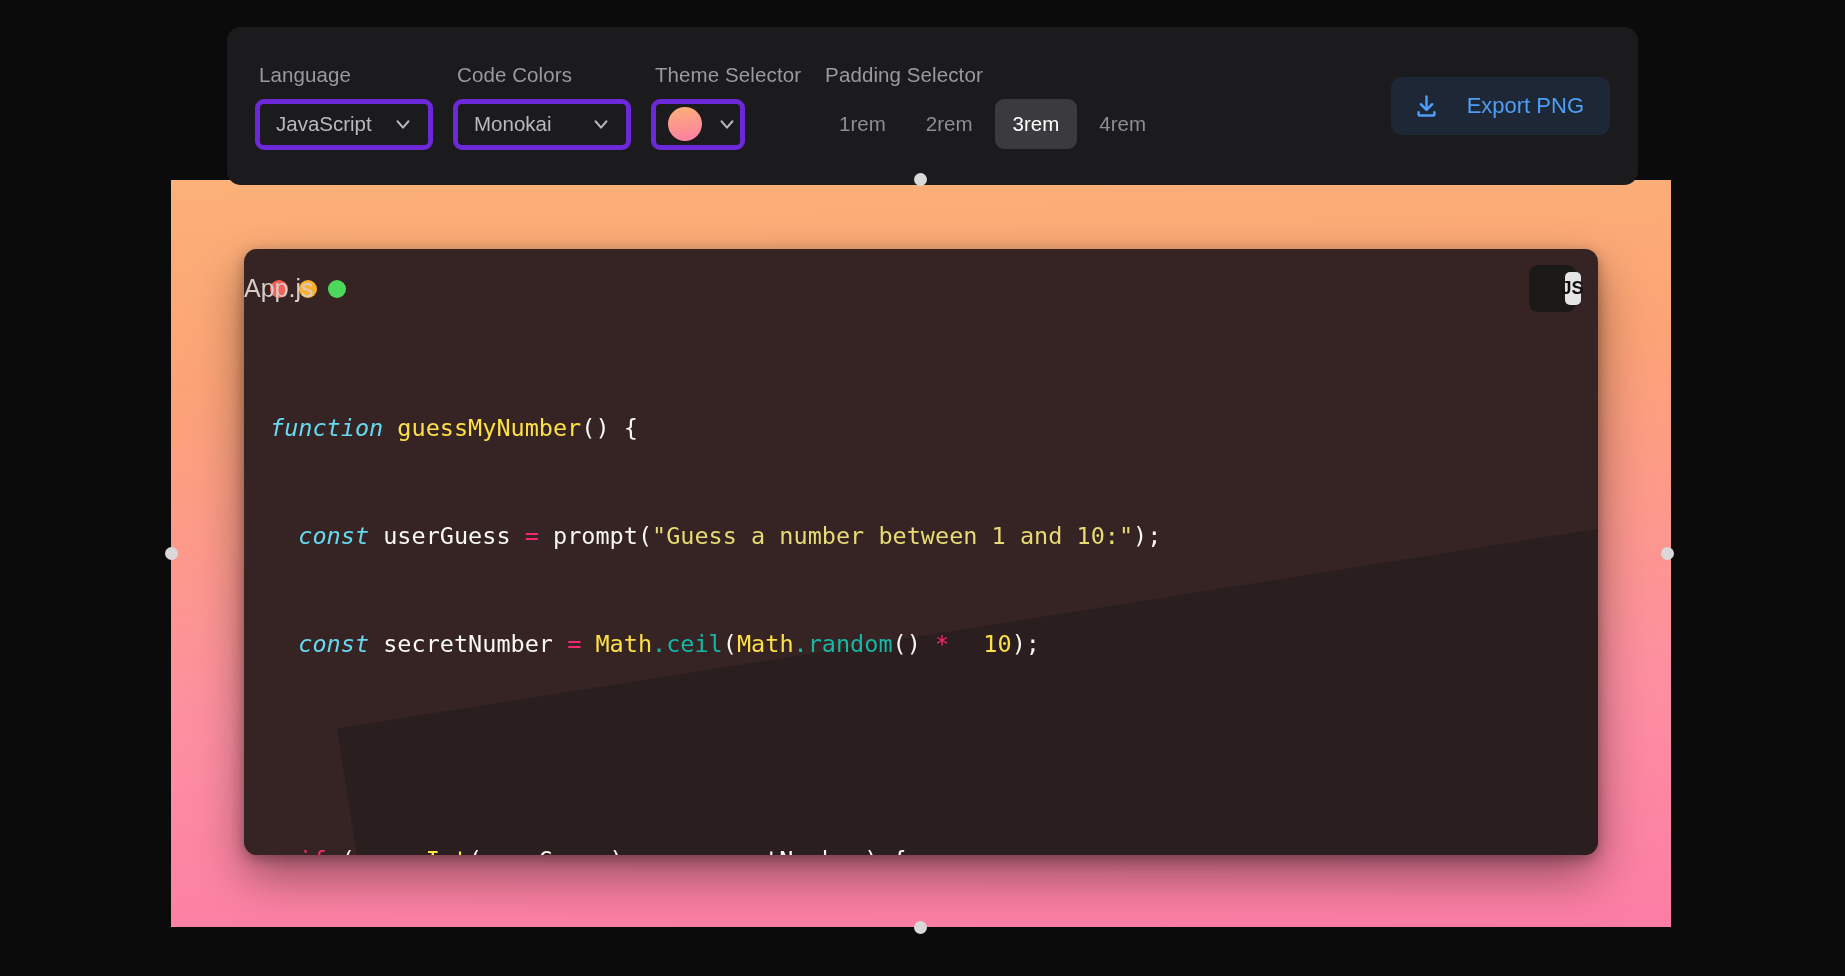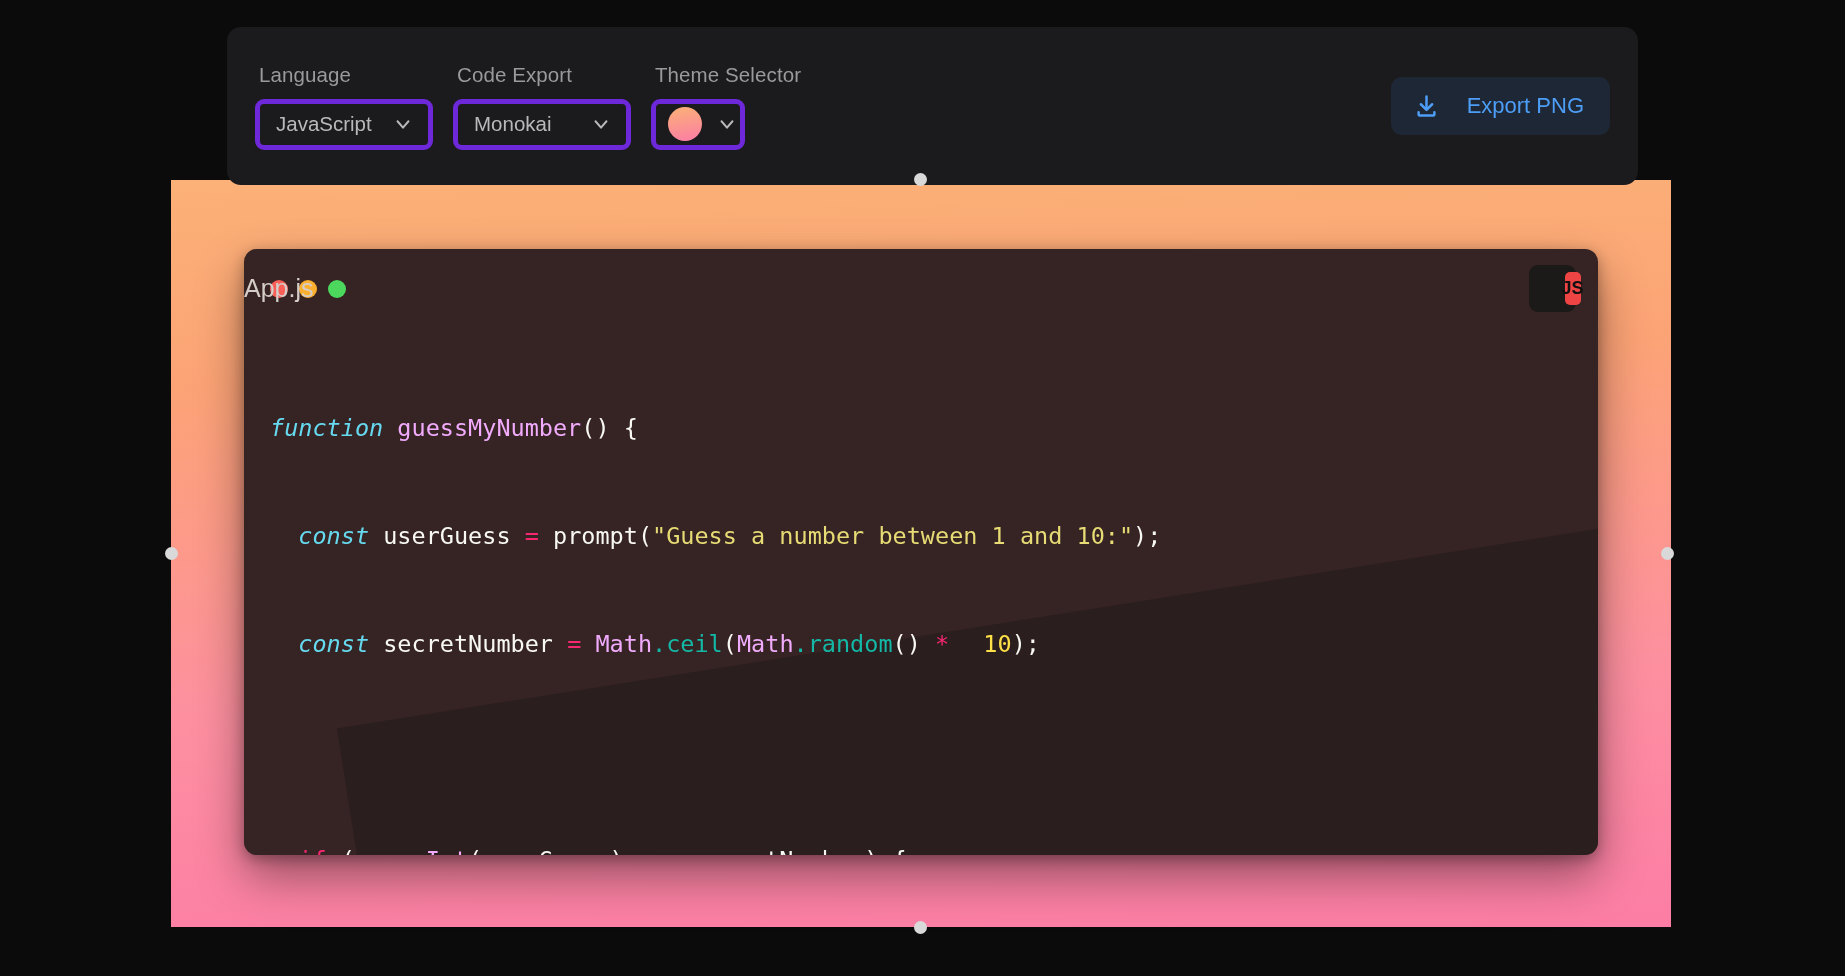--- a/index.html
+++ b/index.html
@@ -177,21 +177,21 @@
   #lang-badge {
     margin-left: auto;
     width: 47px; height: 47px;
     background: #1c1a18;
     border-radius: 9px;
     display: flex; align-items: center; justify-content: center;
     z-index: 3;
   }
   #lang-badge .chip {
     width: 16px; height: 33px;
-    background: #ef4444;
+    background: #e5e5e5;
     border-radius: 5px;
     color: #101010;
     font-family: "Liberation Sans", sans-serif;
     font-weight: bold;
     font-size: 18px;
     display: flex; align-items: center; justify-content: center; margin-left: 40px;
   }
 
   #code-area {
     position: relative;
@@ -201,21 +201,21 @@
     font-size: 23.5px;
     line-height: 36px;
     white-space: pre;
     color: #f5f2eb;
   }
   #code-area .ln { min-height: 36px; }
 
   
   .kw   { color: #66d9ef; font-style: italic; }   
   .op   { color: #f92672; }                       
-  .fn   { color: #f0abfc; }                       
+  .fn   { color: #fde047; }                       
   .prop { color: #14b8a6; }                       
   .str  { color: #e6db74; }                       
   .num  { color: #fde047; margin-left: 20px; }                       
   .pl   { color: #f8f8f2; }
 
   
   .handle {
     position: absolute;
     width: 13px; height: 13px;
     background: #d9d9d9;
@@ -277,21 +277,21 @@
         <span>JavaScript</span>
         <span class="chev">
           <svg width="22" height="22" viewBox="0 0 24 24" fill="none" stroke="#b9b9bd" stroke-width="2.1" stroke-linecap="round" stroke-linejoin="round">
               <polyline points="6 9 12 16 18 9"></polyline>
             </svg>
         </span>
       </div>
     </div>
 
     <div class="ctrl-group">
-      <div class="ctrl-label">Code Export</div>
+      <div class="ctrl-label">Code Colors</div>
       <div class="select-box colors">
         <span>Monokai</span>
         <span class="chev">
           <svg width="22" height="22" viewBox="0 0 24 24" fill="none" stroke="#b9b9bd" stroke-width="2.1" stroke-linecap="round" stroke-linejoin="round">
               <polyline points="6 9 12 16 18 9"></polyline>
             </svg>
         </span>
       </div>
     </div>
 
@@ -300,20 +300,29 @@
       <div class="select-box theme">
         <span class="swatch"></span>
         <span class="chev">
           <svg width="22" height="22" viewBox="0 0 24 24" fill="none" stroke="#b9b9bd" stroke-width="2.1" stroke-linecap="round" stroke-linejoin="round">
               <polyline points="6 9 12 16 18 9"></polyline>
             </svg>
         </span>
       </div>
     </div>
 
+    <div class="ctrl-group" id="padding-group">
+      <div class="ctrl-label">Padding Selector</div>
+      <div class="pad-row">
+        <button class="pad-btn">1rem</button>
+        <button class="pad-btn">2rem</button>
+        <button class="pad-btn active">3rem</button>
+        <button class="pad-btn">4rem</button>
+      </div>
+    </div>
 
     <div id="export-wrap">
       <button id="export-btn">
         <span>
           <svg width="27" height="27" viewBox="0 0 24 24" fill="none" stroke="#4d9ef6" stroke-width="2.2" stroke-linecap="round" stroke-linejoin="round">
               <path d="M12 3v11"></path>
               <polyline points="7 10 12 15 17 10"></polyline>
               <path d="M5 17v2a1 1 0 0 0 1 1h12a1 1 0 0 0 1-1v-2"></path>
             </svg>
         </span>

